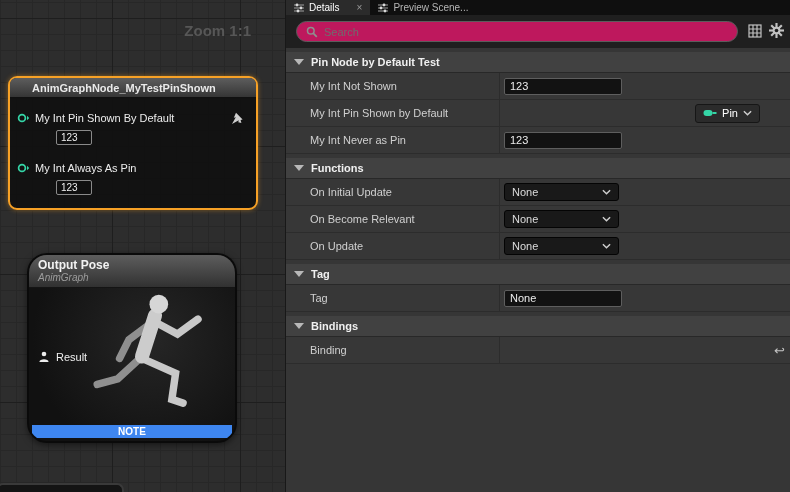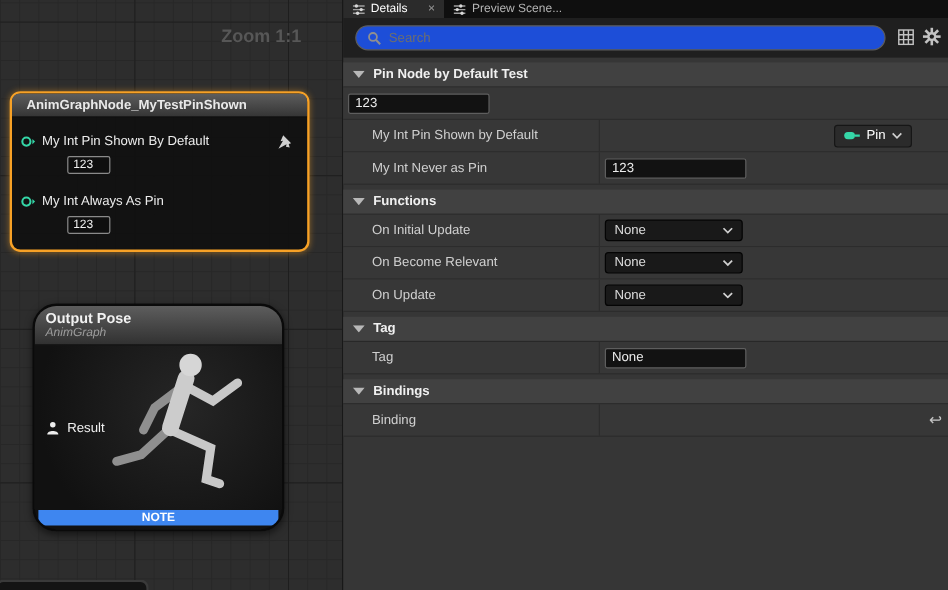--- a/index.html
+++ b/index.html
@@ -19,21 +19,21 @@
     background-position:112px 18px,112px 18px,0 2px,0 2px;
   }
   .zoom-label { position:absolute; top:22px; right:34px; font-size:15px; font-weight:bold; color:#575757; }
 
   .test-node {
     position:absolute; left:8px; top:76px; width:250px; height:134px;
     background:rgba(16,16,16,0.93); border:2px solid #f7a126; border-radius:9px;
     box-shadow:0 0 5px rgba(247,161,38,0.45);
   }
   .test-node .node-header {
-    height:20px; line-height:20px; padding-left:12px; border-radius:6px 6px 0 0;
+    height:20px; line-height:20px; padding-left:22px; border-radius:6px 6px 0 0;
     background:linear-gradient(#5d5d5d,#353535);
     color:#e9e9e9; font-size:11px; font-weight:bold;
     border-bottom:1px solid #101010; white-space:nowrap; overflow:hidden;
   }
   .pin-row { position:absolute; left:7px; display:flex; align-items:center; gap:5px; }
   .pin-row .pin-label { color:#ececec; font-size:11px; }
   .pin-row1 { top:34px; } .pin-row2 { top:84px; }
   .pin-push { position:absolute; right:12px; top:34px; }
   .pin-value {
     position:absolute; left:46px; width:36px; height:15px;
@@ -71,21 +71,21 @@
   
   .details { position:absolute; left:285px; top:0; width:505px; height:492px; background:#363636; border-left:1px solid #181818; }
   .tabbar { height:15px; background:#0f0f0f; display:flex; align-items:stretch; }
   .tab { display:flex; align-items:center; gap:5px; padding:0 8px; font-size:10px; color:#b5b5b5; }
   .tab.active { background:#2b2b2b; color:#fff; }
   .tab .close { color:#9a9a9a; font-size:10px; margin-left:12px; }
 
   .searchrow { position:relative; height:33px; background:#1f1f1f; }
   .search-pill {
     position:absolute; left:10px; top:6px; right:52px; height:21px; border-radius:11px;
-    background:#1d4ed8; border:1px solid #5c5c5c; display:flex; align-items:center; gap:6px; padding:0 9px;
+    background:#be185d; border:1px solid #5c5c5c; display:flex; align-items:center; gap:6px; padding:0 9px;
   }
   .search-pill input {
     flex:1; background:transparent; border:none; outline:none;
     color:#cfcfcf; font-size:11px; font-family:inherit;
   }
   .search-pill input::placeholder { color:#6e6e6e; }
   .icon-table { position:absolute; right:28px; top:9px; }
   .icon-gear  { position:absolute; right:6px;  top:8px; }
 
   .sect {
@@ -266,20 +266,21 @@
 
     <div class="sect">
       <span>
           <svg width="10" height="6" viewBox="0 0 10 6">
             <path d="M0 0 H10 L5 6 Z" fill="#b8b8b8"></path>
           </svg>
         </span>
       <span>Pin Node by Default Test</span>
     </div>
     <div class="prow">
+      <div class="plabel">My Int Not Shown</div>
       <div class="pvalue">
         <input class="tfield" value="123" style="">
       </div>
     </div>
     <div class="prow">
       <div class="plabel">My Int Pin Shown by Default</div>
       <div class="pvalue right">
         <div class="pin-btn">
           <span>
             <svg width="14" height="8" viewBox="0 0 14 8">

